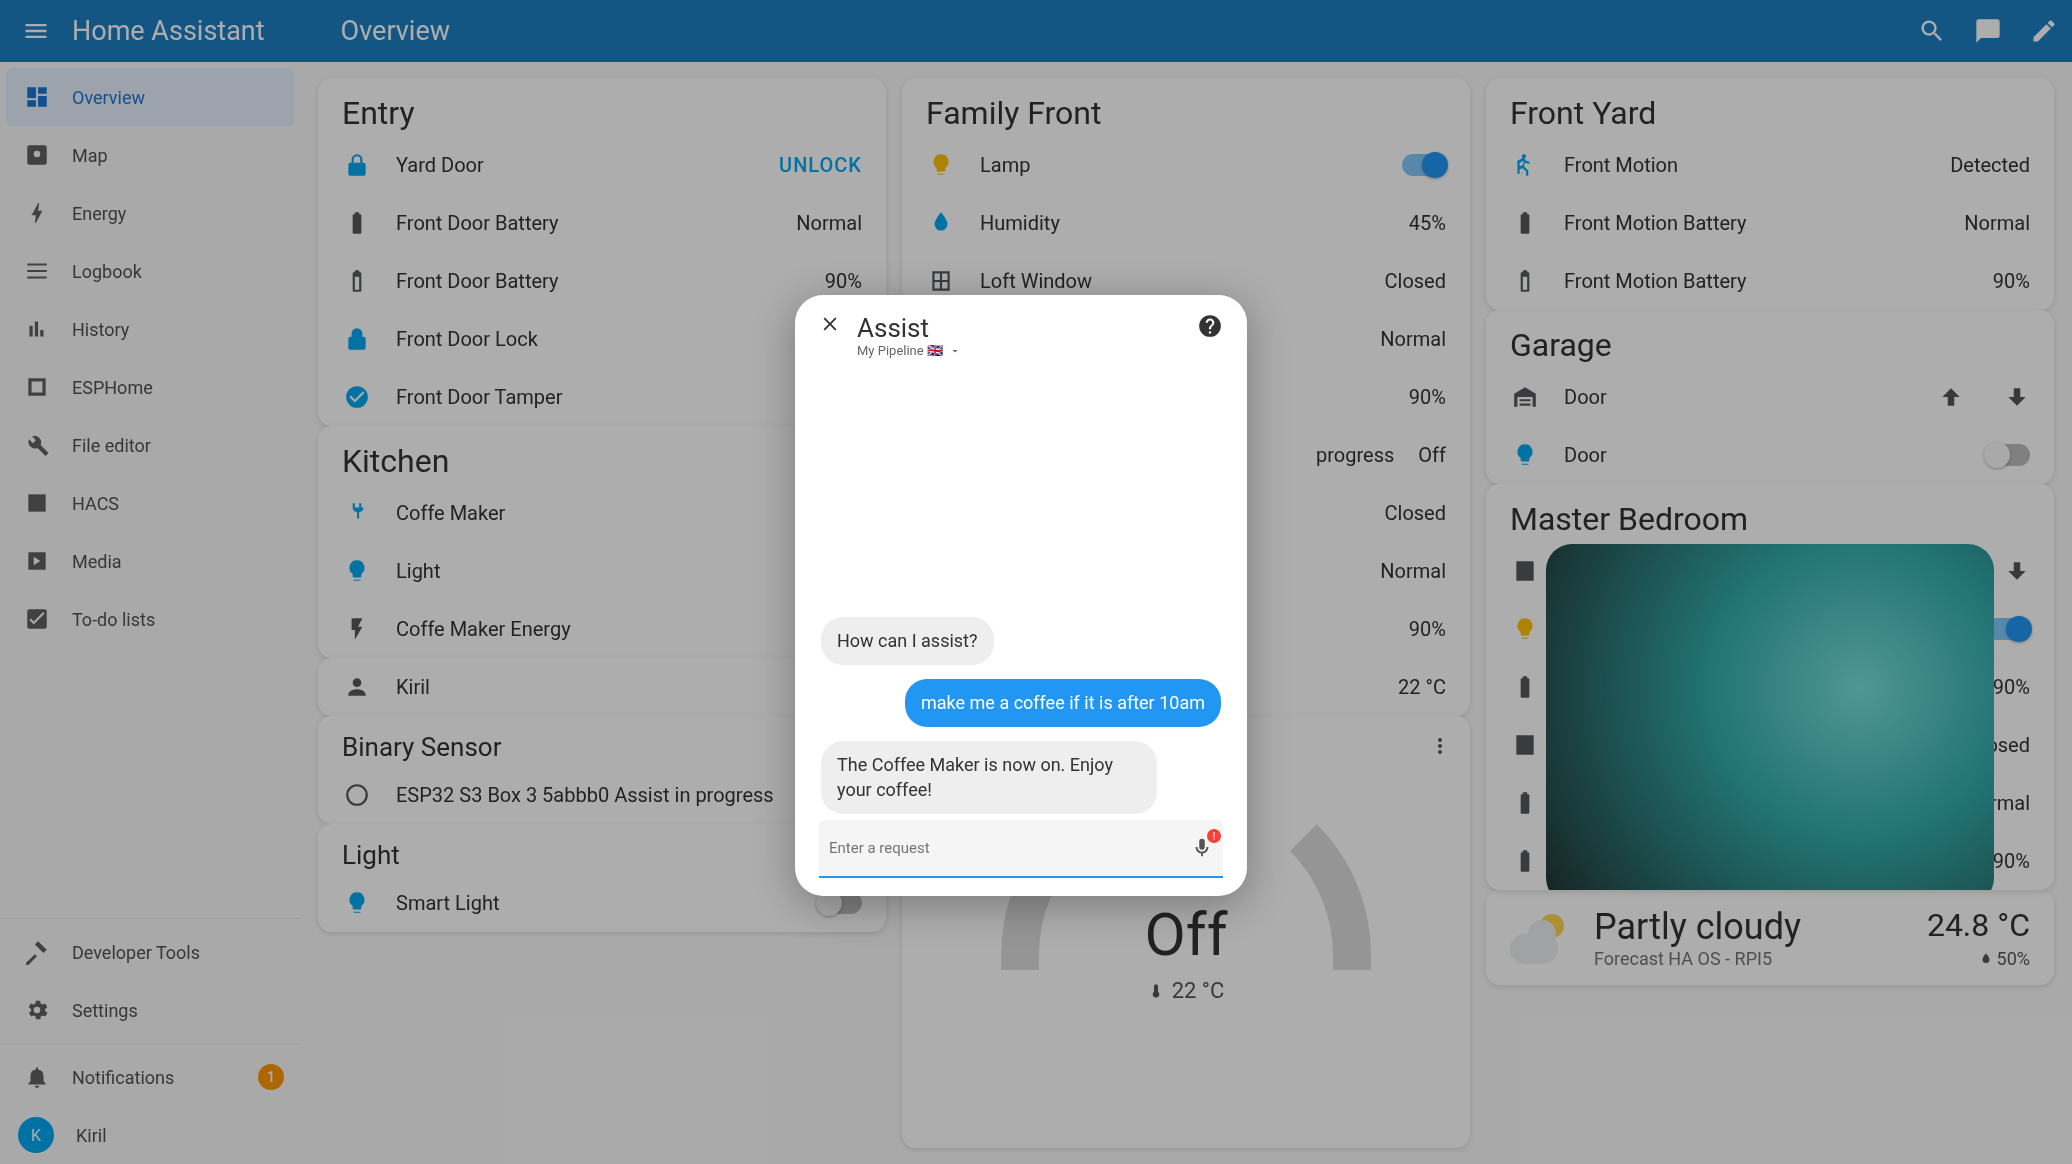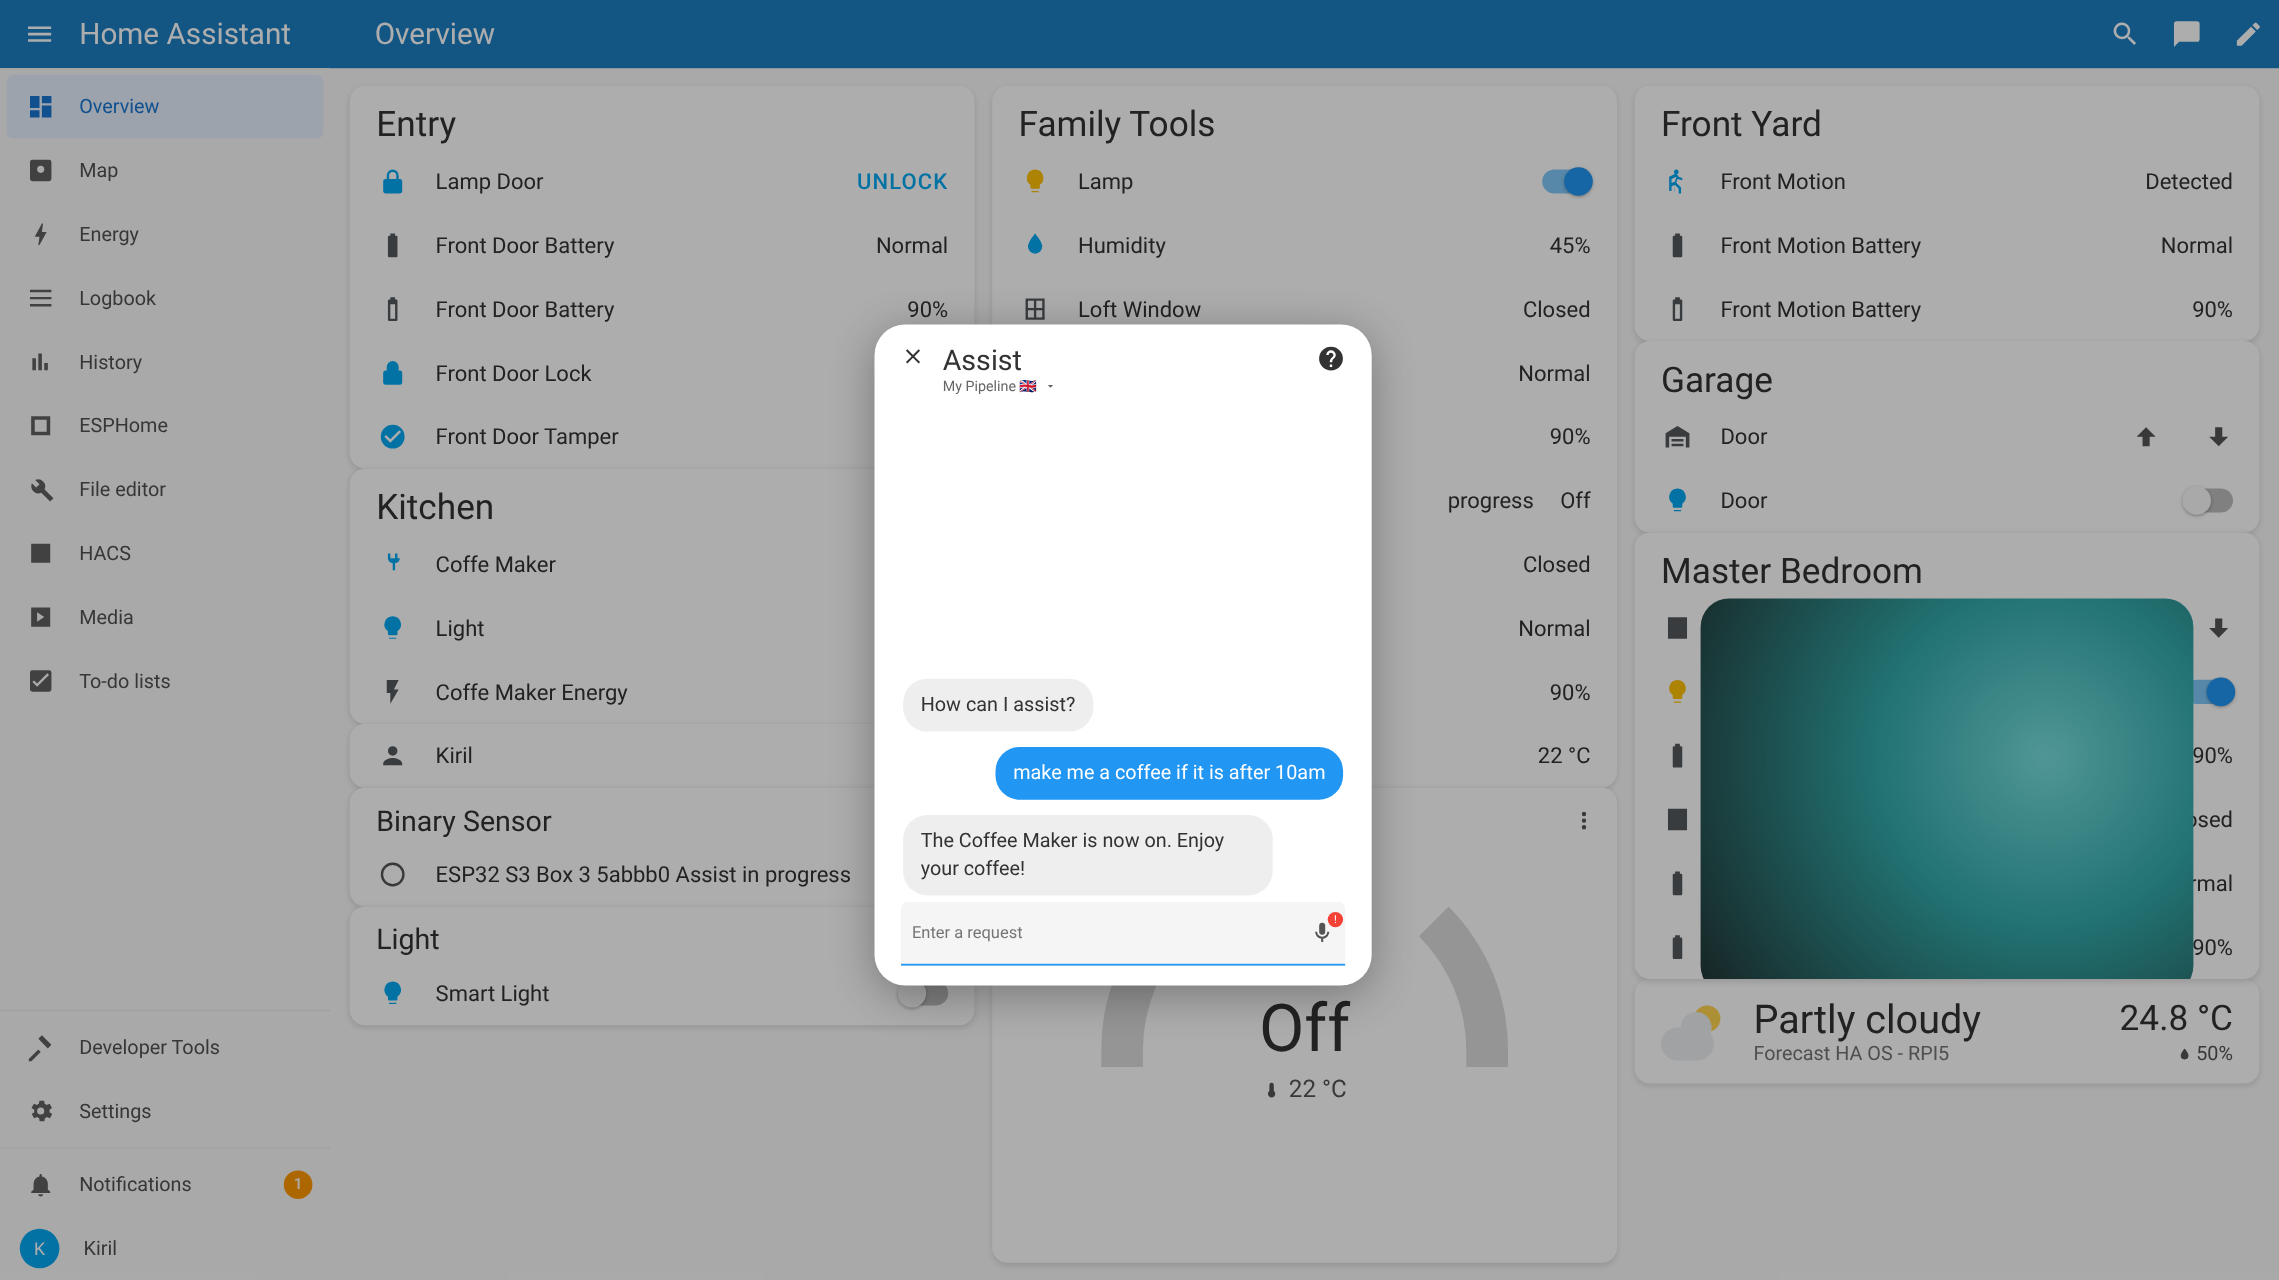--- a/index.html
+++ b/index.html
@@ -252,21 +252,21 @@
 
     <div class="col">
       <div class="card">
         <div class="card-title">Entry</div>
         <div class="row">
             <span class="r-icon icon-blue">
               <svg viewBox="0 0 24 24">
                 <path d="M12 17a2 2 0 100-4 2 2 0 000 4zm6-7h-1V7a5 5 0 00-10 0v3H6a2 2 0 00-2 2v8a2 2 0 002 2h12a2 2 0 002-2v-8a2 2 0 00-2-2zM9 7a3 3 0 016 0v3H9V7z"></path>
               </svg>
             </span>
-            <span class="r-name">Lamp Door</span>
+            <span class="r-name">Yard Door</span>
             <span class="r-state accent">UNLOCK</span>
           </div>
         <div class="row">
             <span class="r-icon icon-grey">
               <svg viewBox="0 0 24 24">
                 <path d="M15 4h-1V2h-4v2H9a1 1 0 00-1 1v16a1 1 0 001 1h6a1 1 0 001-1V5a1 1 0 00-1-1z"></path>
               </svg>
             </span>
             <span class="r-name">Front Door Battery</span>
             <span class="r-state">Normal</span>
@@ -359,21 +359,21 @@
               </svg>
             </span>
             <span class="r-name">Smart Light</span>
             <span class="toggle off"></span>
           </div>
       </div>
     </div>
 
     <div class="col">
       <div class="card">
-        <div class="card-title">Family Tools</div>
+        <div class="card-title">Family Front</div>
         <div class="row">
             <span class="r-icon icon-amber">
               <svg viewBox="0 0 24 24">
                 <path d="M9 21h6v-1H9v1zm3-19a7 7 0 00-4 12.7V17a1 1 0 001 1h6a1 1 0 001-1v-2.3A7 7 0 0012 2z"></path>
               </svg>
             </span>
             <span class="r-name">Lamp</span>
             <span class="toggle on"></span>
           </div>
         <div class="row">

